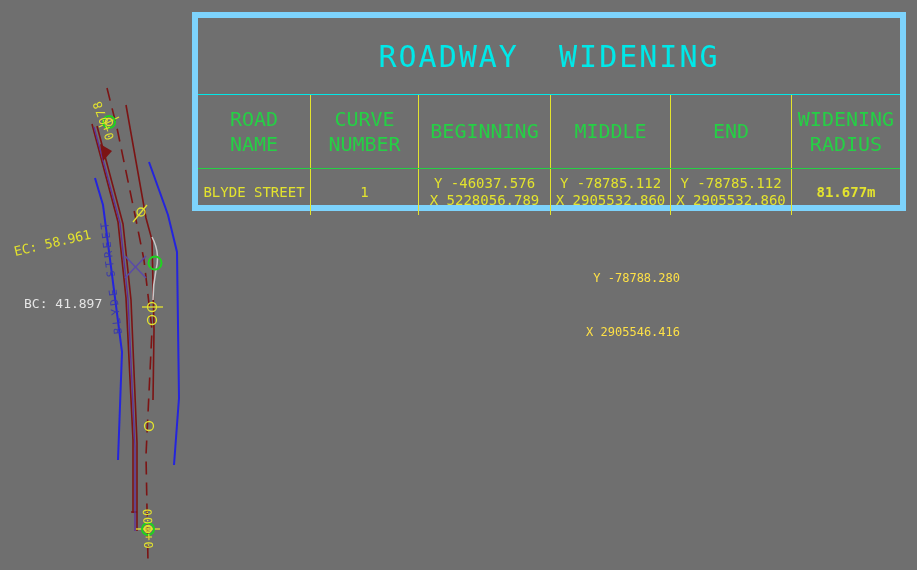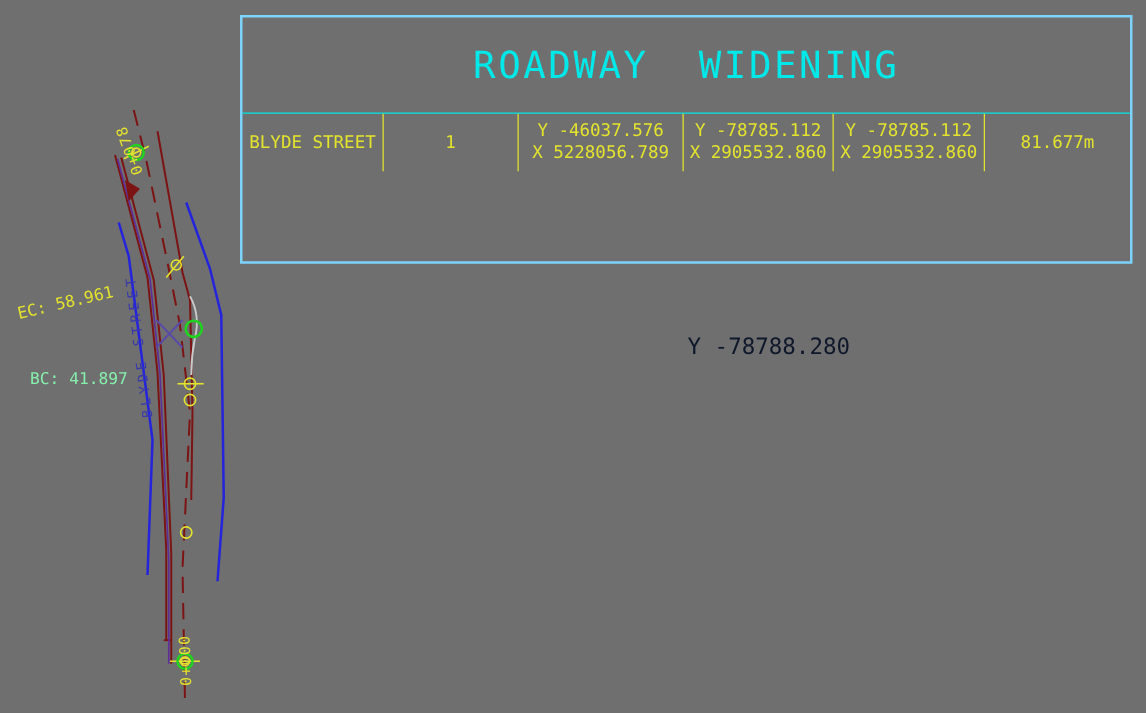--- a/index.html
+++ b/index.html
@@ -2,46 +2,46 @@
 <html><head>
 <meta charset="utf-8">
 <style>
   html,body{margin:0;padding:0;width:917px;height:570px;overflow:hidden;
     background:#6f6f6f;font-family:"DejaVu Sans Mono","Liberation Mono",monospace;}
   .canvas{position:relative;width:917px;height:570px;background:#6f6f6f;}
   svg{position:absolute;left:0;top:0;}
 
   
   .rw-table{position:absolute;left:192px;top:12px;width:714px;height:199px;
-    border:2px solid #7dd3fc;box-sizing:border-box;}
+    border:6px solid #7dd3fc;box-sizing:border-box;}
   .tbl-title{height:76px;border-bottom:1px solid #00e8e8;display:flex;
     align-items:center;justify-content:center;color:#00e8e8;font-size:30px;
     letter-spacing:2px;white-space:pre;}
   .tbl-head{display:grid;grid-template-columns:113px 108px 132px 120px 121px 1fr;
     height:73px;border-bottom:1px solid #25d045;}
   .tbl-head .cell{display:flex;align-items:center;justify-content:center;
     color:#25d045;font-size:20px;line-height:25px;text-align:center;
     white-space:pre-line;border-right:1px solid #e3e32e;}
   .tbl-head .cell:last-child{border-right:none;}
   .tbl-row{display:grid;grid-template-columns:113px 108px 132px 120px 121px 1fr;
     height:46px;}
   .tbl-row .cell{display:flex;flex-direction:column;align-items:center;
     justify-content:center;color:#e3e32e;font-size:14px;line-height:17px;
     border-right:1px solid #e3e32e;white-space:pre;}
-  .tbl-row .cell:last-child{border-right:none;}
+  .tbl-row .cell:last-child{border-right:none;font-weight:bold;}
 
   
   .coord-note{position:absolute;left:550px;top:233px;width:130px;
-    text-align:left;color:#0f172a;font-size:18px;line-height:18px;white-space:pre;}
+    text-align:right;color:#fde047;font-size:12px;line-height:18px;white-space:pre;}
 
   
   .lbl{position:absolute;white-space:pre;}
   .lbl-ec{left:16px;top:244px;color:#e3e32e;font-size:13px;
     transform:rotate(-13deg);transform-origin:left bottom;}
-  .lbl-bc{left:24px;top:296px;color:#86efac;font-size:13px;}
+  .lbl-bc{left:24px;top:296px;color:#e5e5e5;font-size:13px;}
   .lbl-street{left:112px;top:335px;color:#3939ac;font-size:11px;
     letter-spacing:3px;transform:rotate(-97deg);transform-origin:0 0;}
   .lbl-sta-end{left:104px;top:142px;color:#e3e32e;font-size:12px;letter-spacing:1px;
     transform:rotate(-110deg);transform-origin:0 0;}
   .lbl-sta-start{left:142px;top:549px;color:#e3e32e;font-size:12px;letter-spacing:1px;
     transform:rotate(-92deg);transform-origin:0 0;}
 </style>
 </head>
 <body>
 
@@ -97,20 +97,31 @@
 
   <span class="lbl lbl-ec">EC: 58.961</span>
   <span class="lbl lbl-bc">BC: 41.897</span>
   <span class="lbl lbl-street">BLYDE STREET</span>
   <span class="lbl lbl-sta-end">0+078</span>
   <span class="lbl lbl-sta-start">0+000</span>
 
   <div class="rw-table">
     <div class="tbl-title">ROADWAY  WIDENING</div>
 
+    <div class="tbl-head">
+      <div class="cell">ROAD
+NAME</div>
+      <div class="cell">CURVE
+NUMBER</div>
+      <div class="cell">BEGINNING</div>
+      <div class="cell">MIDDLE</div>
+      <div class="cell">END</div>
+      <div class="cell">WIDENING
+RADIUS</div>
+    </div>
 
     <div class="tbl-row">
       <div class="cell">
         <span>BLYDE STREET</span>
       </div>
       <div class="cell">
         <span>1</span>
       </div>
       <div class="cell">
         <span>Y -46037.576</span>
@@ -125,15 +136,16 @@
         <span>X 2905532.860</span>
       </div>
       <div class="cell">
         <span>81.677m</span>
       </div>
     </div>
   </div>
 
   <div class="coord-note">
     <div>Y -78788.280</div>
+    <div>X 2905546.416</div>
   </div>
 
 </div>
 
 </body></html>

